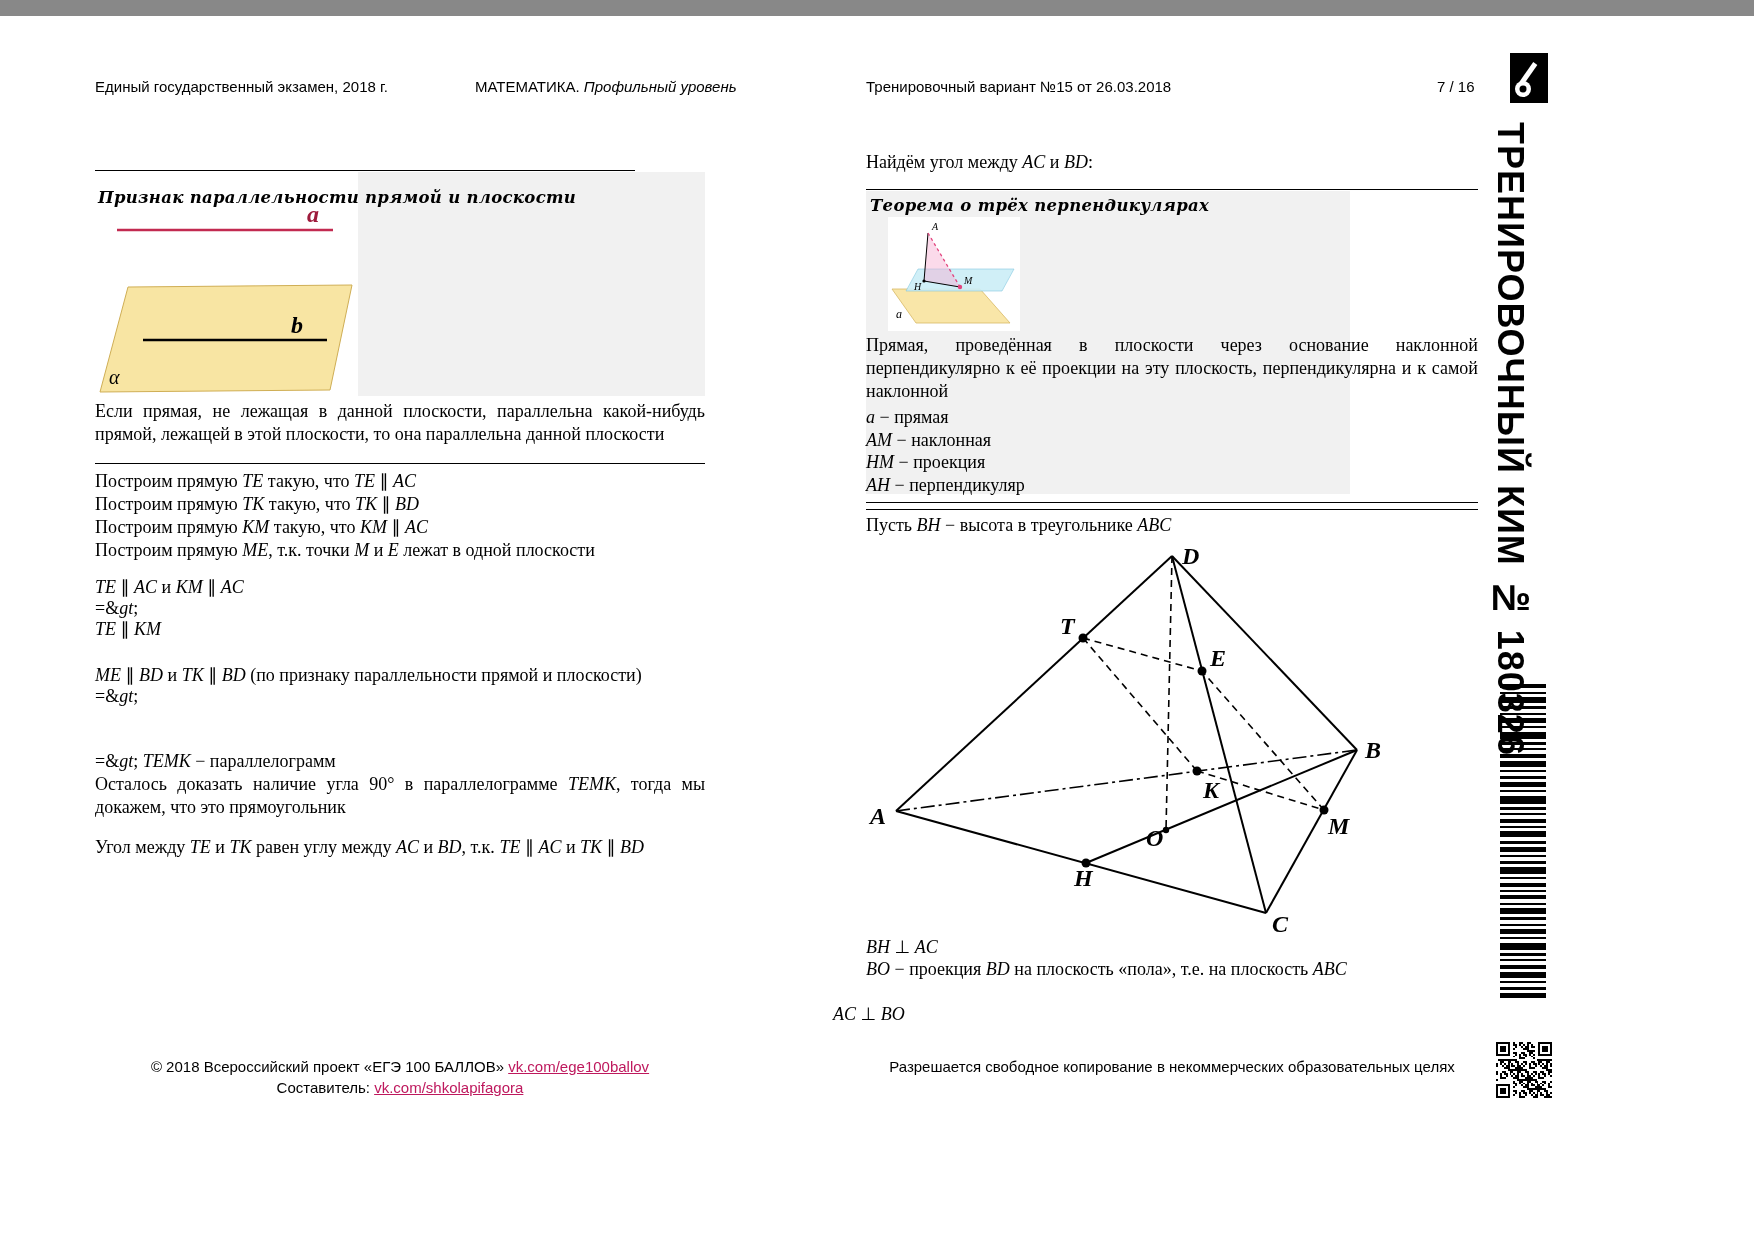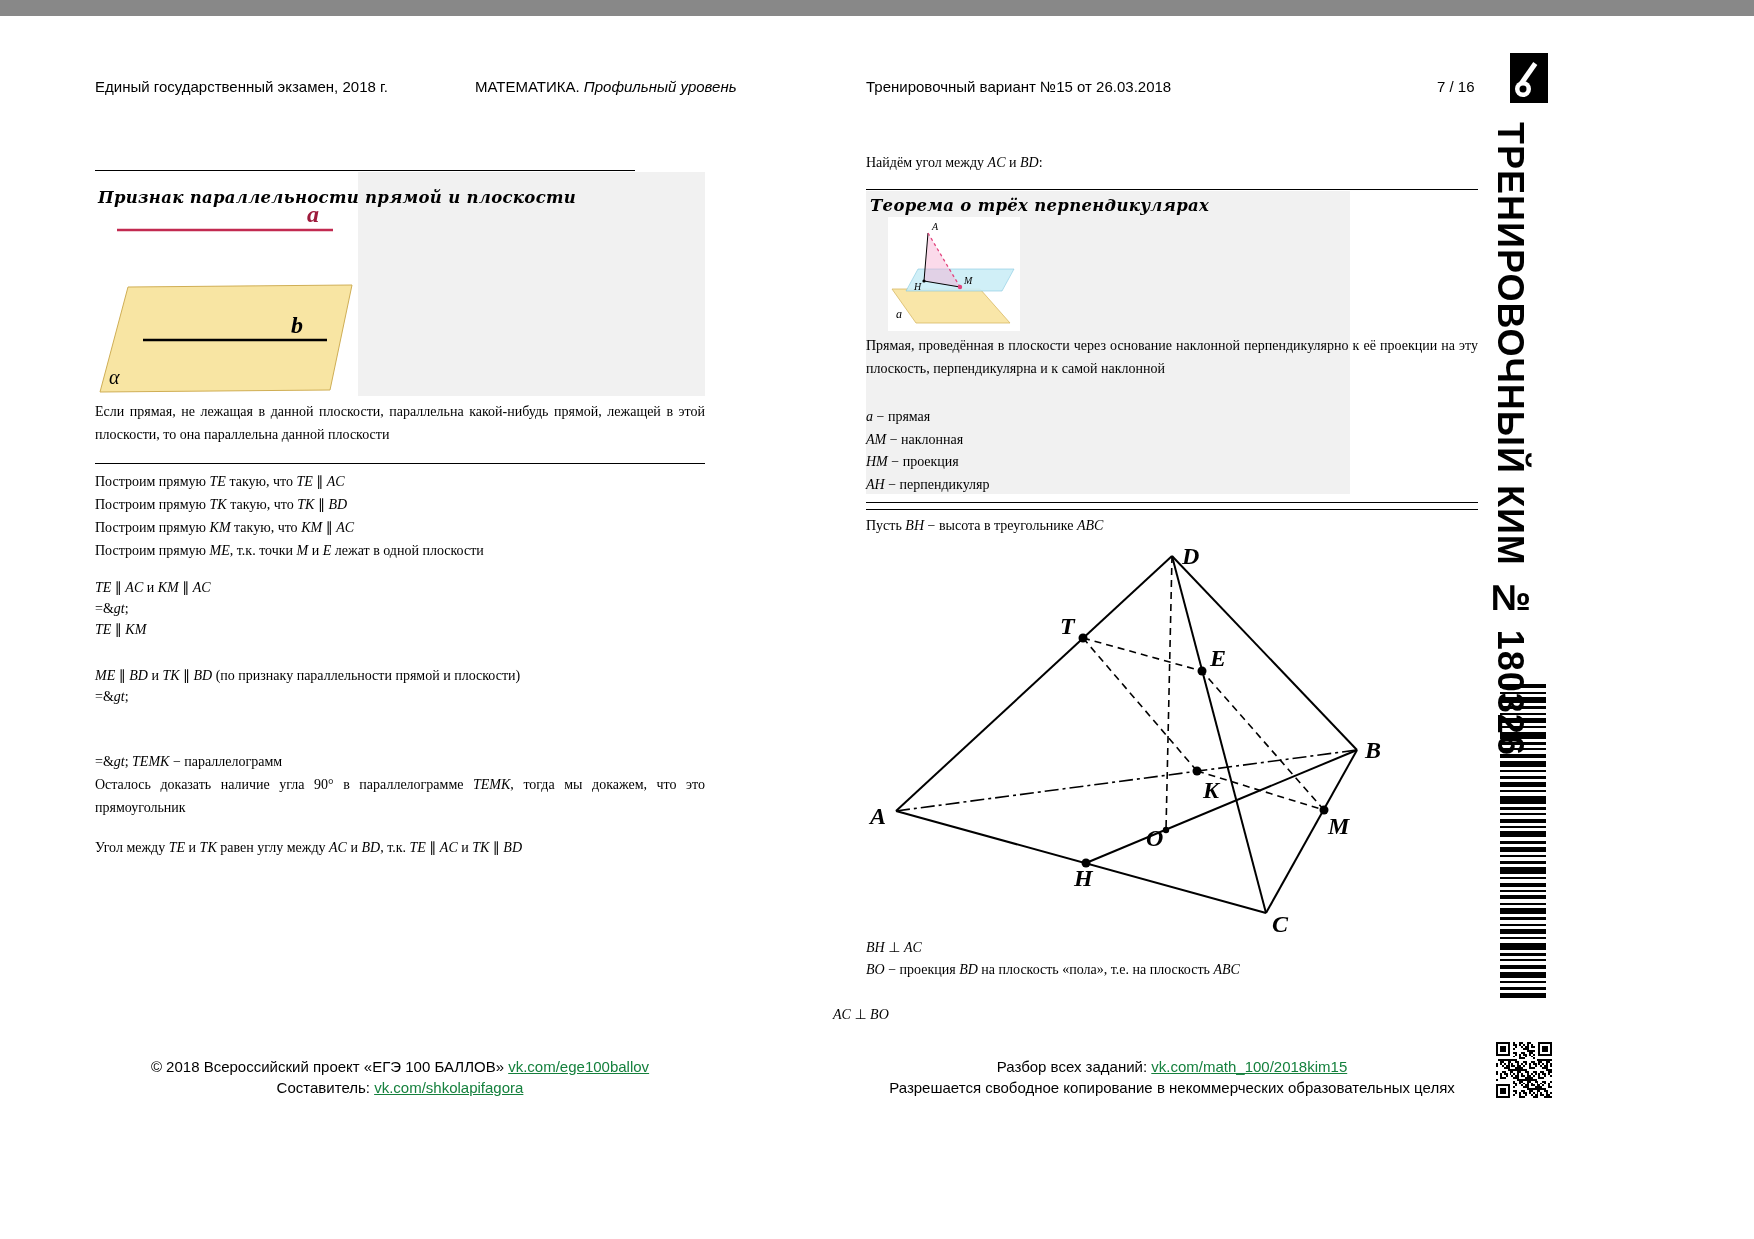--- a/index.html
+++ b/index.html
@@ -10,32 +10,32 @@
   .hdr { position:absolute; top:62px; font-family:"Liberation Sans", sans-serif; font-size:15px; white-space:nowrap; }
 
   .rule { position:absolute; height:0; border-top:1.6px solid #000; }
 
   .graybox { position:absolute; background:#f1f1f1; }
   .whitepanel { position:absolute; left:0; top:0; background:#fff; }
 
   .script { font-family:"DejaVu Serif", serif; font-style:italic; font-weight:700;
             font-size:16.5px; letter-spacing:.3px; white-space:nowrap; }
 
-  .tb { position:absolute; font-size:14px; line-height:23px; }
+  .tb { position:absolute; font-size:18px; line-height:23px; }
   .just { text-align:justify; }
   .lh21 { line-height:21px; }
   i.mv { font-style:italic; }
 
   .kim { position:absolute; left:1489px; top:106px; height:575px;
          writing-mode:vertical-rl; white-space:nowrap;
          font-family:"Liberation Sans", sans-serif; font-size:36px; font-weight:600; letter-spacing:1px; }
 
   .footer { position:absolute; text-align:center; font-family:"Liberation Sans", sans-serif;
             font-size:15px; line-height:21px; }
-  .lnk { color:#15803d; text-decoration:underline; cursor:pointer; }
+  .lnk { color:#be185d; text-decoration:underline; cursor:pointer; }
 
   svg { display:block; }
   .flb { font:italic 700 24px "Liberation Serif", serif; }
   .mlb { font:italic 400 10px "Liberation Serif", serif; }
   .barcode rect { fill:#000; }
 </style>
 </head>
 <body>
 
 <div class="page">
@@ -162,21 +162,20 @@
 
   <div class="tb" style="left:866px; top:920px; width:612px"><i class="mv">BH</i> ⊥ <i class="mv">AC</i></div>
   <div class="tb" style="left:866px; top:942px; width:612px"><i class="mv">BO</i> − проекция <i class="mv">BD</i> на плоскость «пола», т.е. на плоскость <i class="mv">ABC</i></div>
   <div class="tb" style="left:833px; top:987px; width:612px"><i class="mv">AC</i> ⊥ <i class="mv">BO</i></div>
 
   <div class="footer" style="left:95px; top:1040px; width:610px">
     <div><span>© 2018 Всероссийский проект «ЕГЭ 100 БАЛЛОВ» </span><a class="lnk">vk.com/ege100ballov</a></div>
     <div><span>Составитель: </span><a class="lnk">vk.com/shkolapifagora</a></div>
   </div>
   <div class="footer" style="left:866px; top:1040px; width:612px">
-    <div><span>Разбор всех заданий: </span><a class="lnk">vk.com/math_100/2018kim15</a></div>
     <div>Разрешается свободное копирование в некоммерческих образовательных целях</div>
   </div>
 
   <svg style="position:absolute; left:1510px; top:37px" width="38" height="50">
     <rect width="38" height="50" fill="#000"></rect>
     <rect x="16" y="8" width="5" height="24" fill="#fff" transform="rotate(35 18 20)"></rect>
     <circle cx="13" cy="36" r="8" fill="#fff"></circle>
     <circle cx="13" cy="36" r="3.5" fill="#000"></circle>
   </svg>
 

